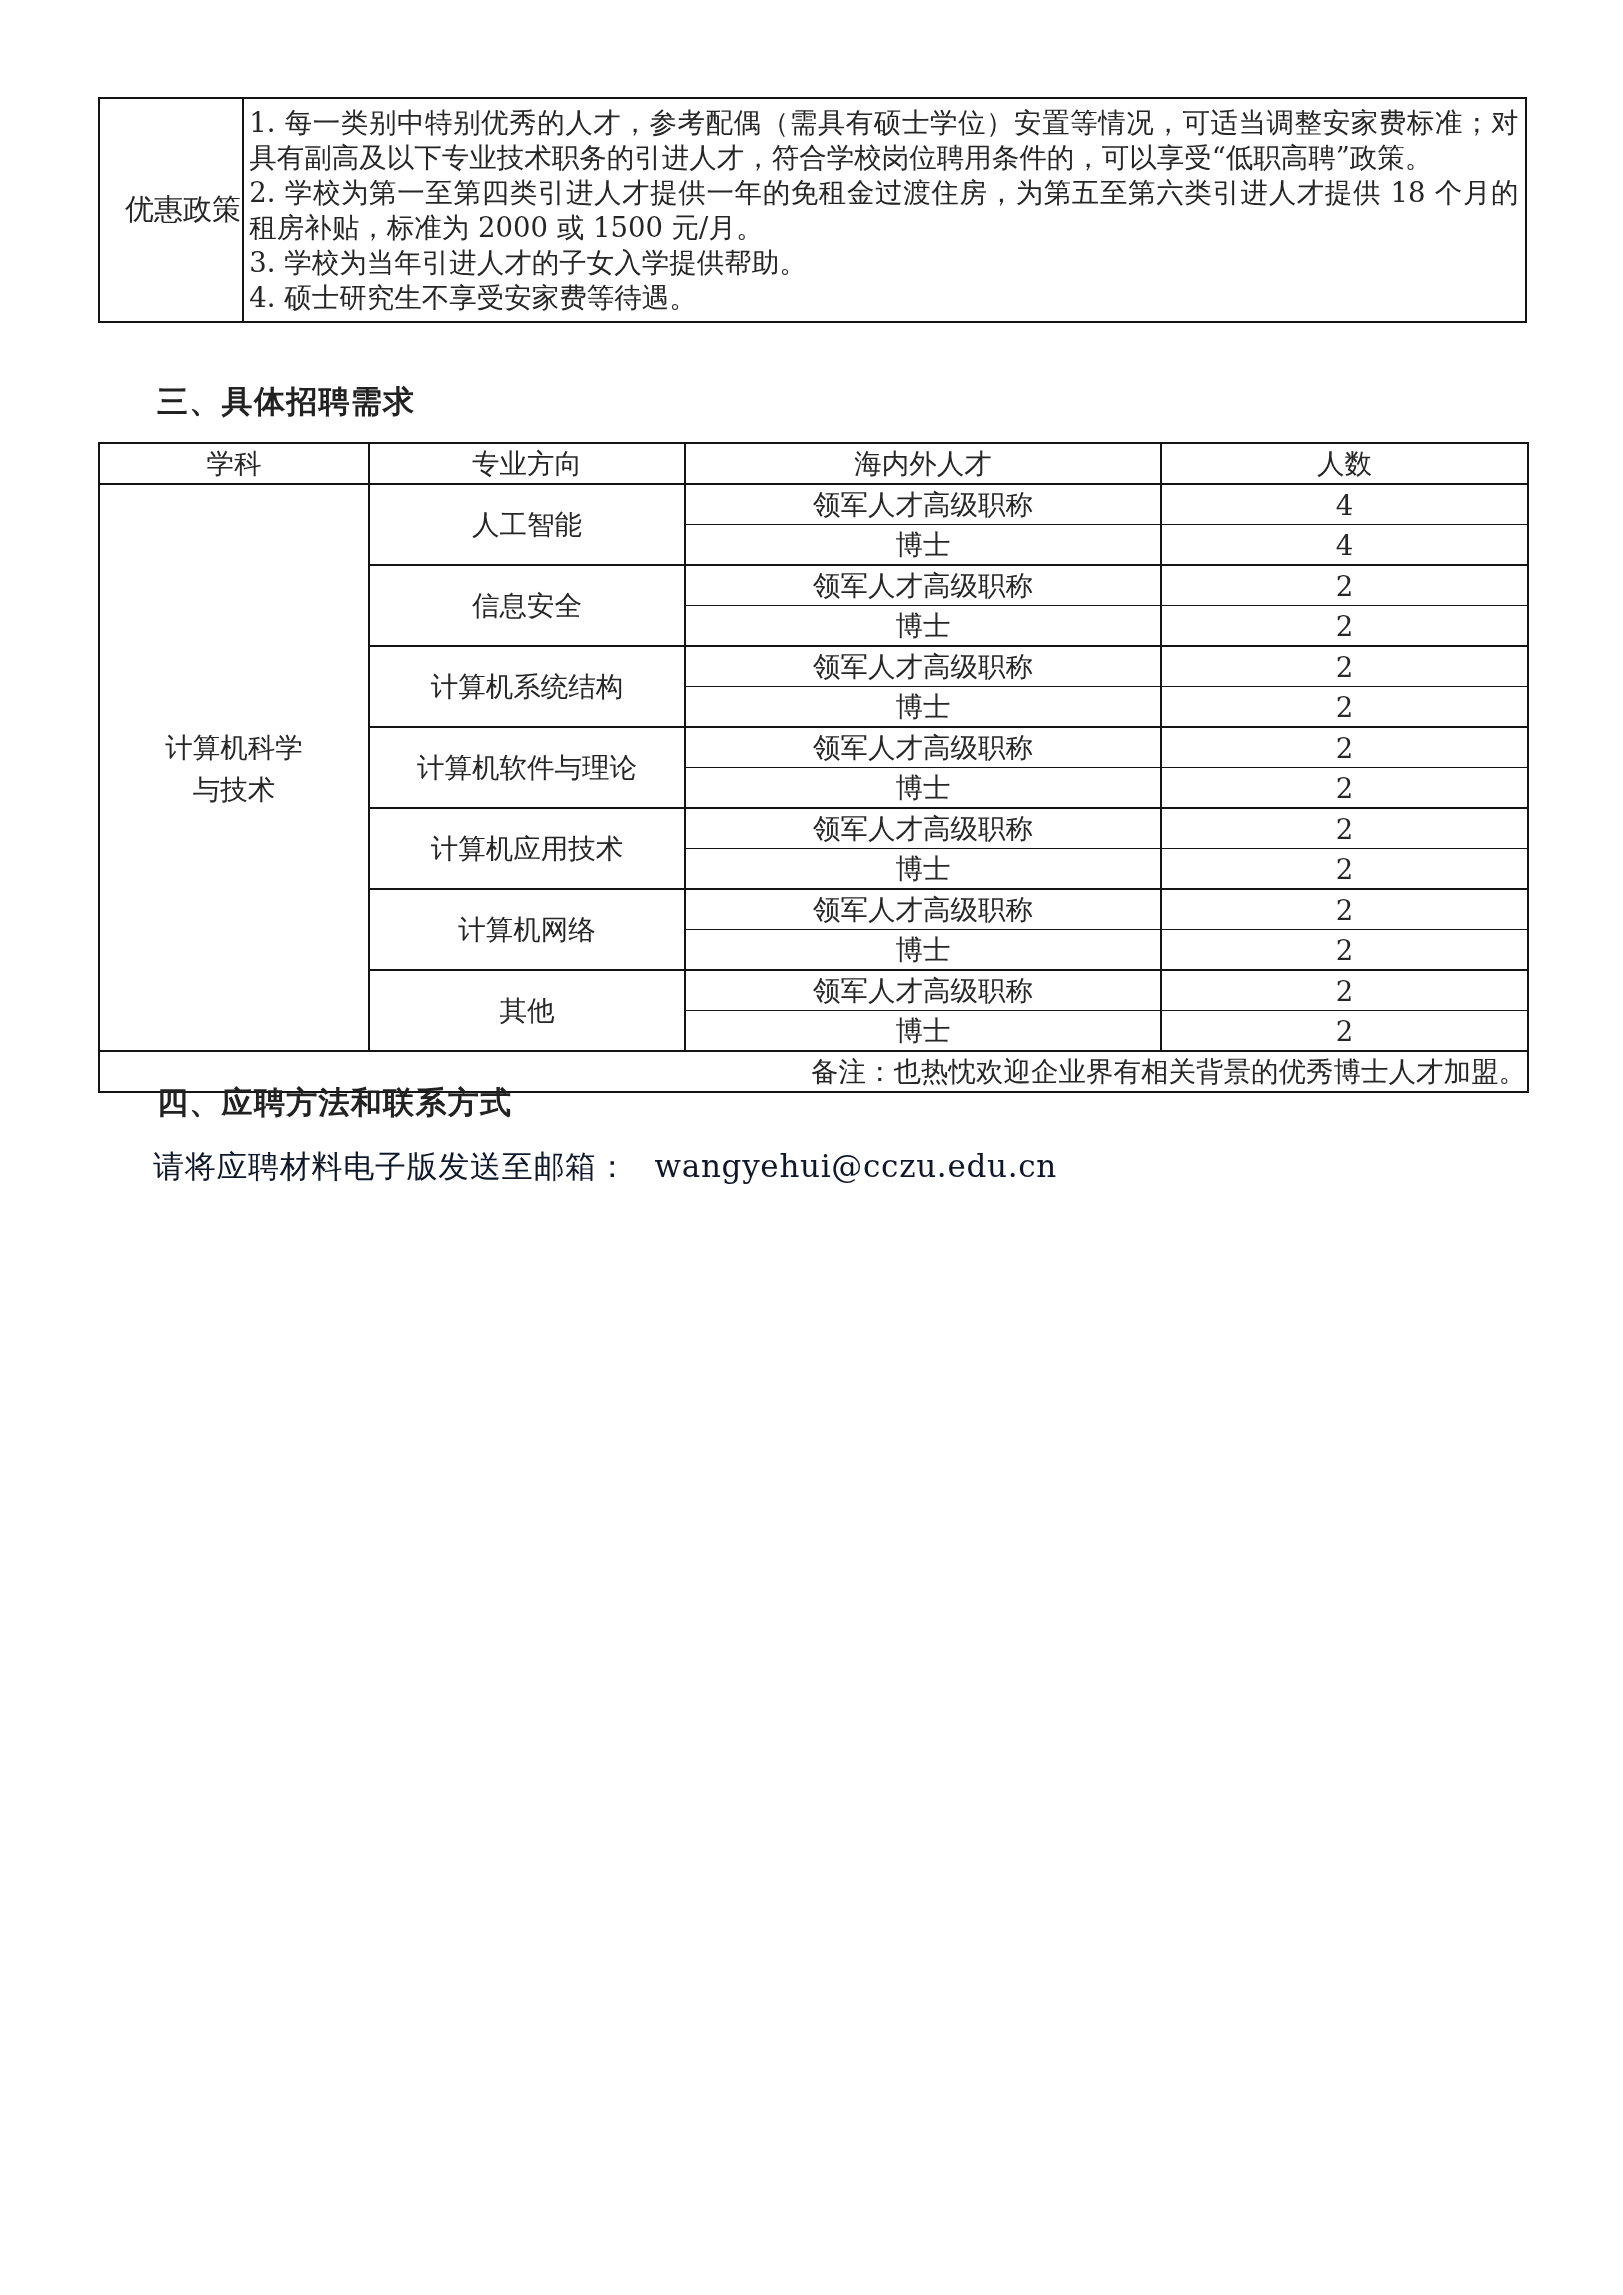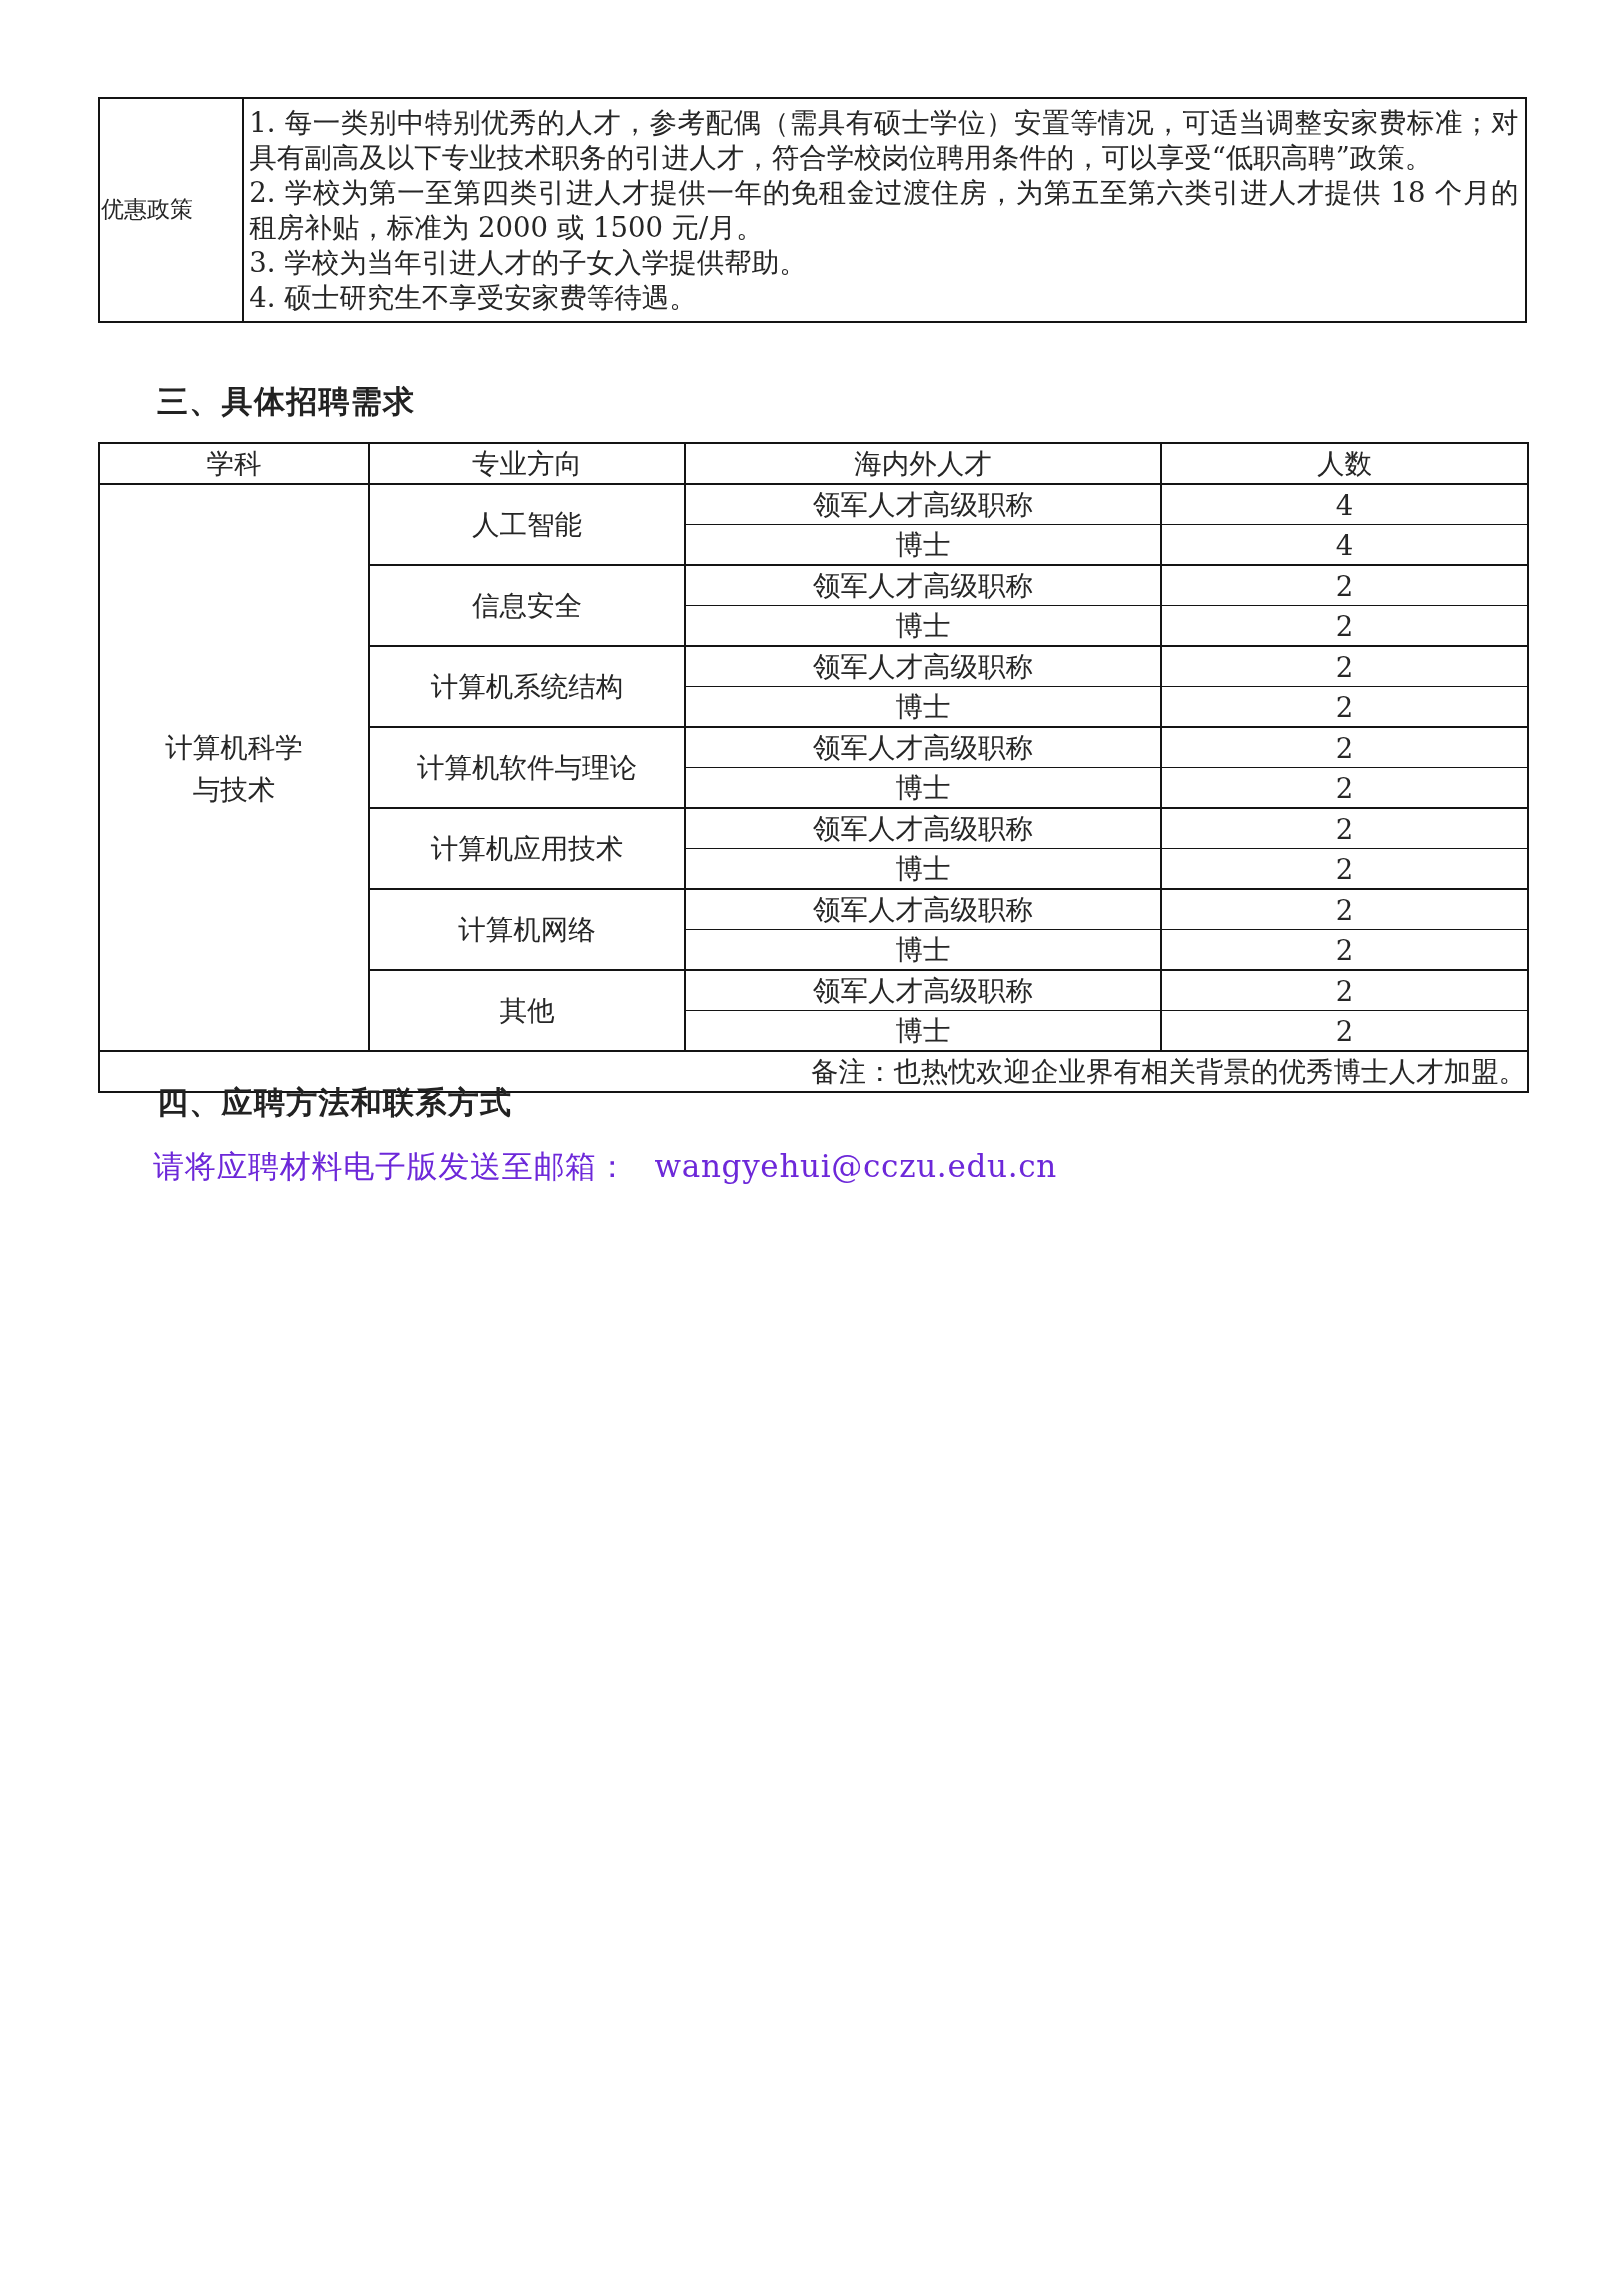--- a/index.html
+++ b/index.html
@@ -30,22 +30,22 @@
     width: 1429px;
     border-collapse: collapse;
     table-layout: fixed;
   }
   .policy-table td {
     border: 2.6px solid #141414;
     vertical-align: middle;
   }
   .policy-label-cell {
     width: 140px;
-    text-align: left;
-    font-size: 23px;
+    text-align: right;
+    font-size: 29px;
     border-right: 2px solid #141414 !important;
   }
   .policy-content-cell {
     padding: 5.9px 6.5px 5.9px 5.2px;
     font-size: 27.5px;
     line-height: 35px;
     text-align: justify;
     text-justify: inter-ideograph;
   }
   .policy-content-cell p { margin: 0; }
@@ -112,21 +112,21 @@
   }
 
   
   .para {
     position: absolute;
     left: 153px;
     margin: 0;
     font-size: 31px;
     line-height: 38px;
     letter-spacing: 0.7px;
-    color: #6d28d9;
+    color: #0f172a;
   }
   .p-email   { top: 1147px; }
   .p-subject { top: 1206px; }
   .p-contact { top: 1265px; }
   .gap40 { margin-left: 26px; }
   .gap30 { margin-left: 19.6px; }
 </style>
 </head>
 <body>
 

